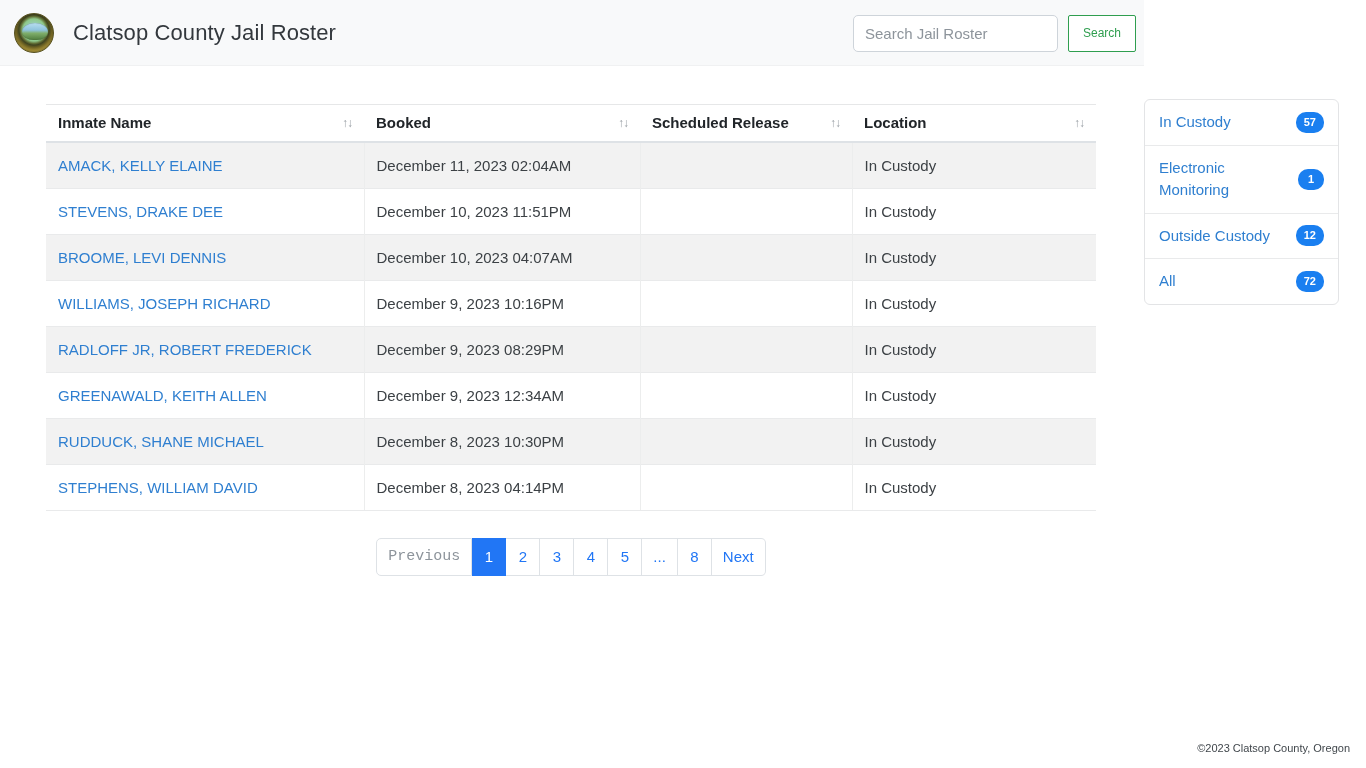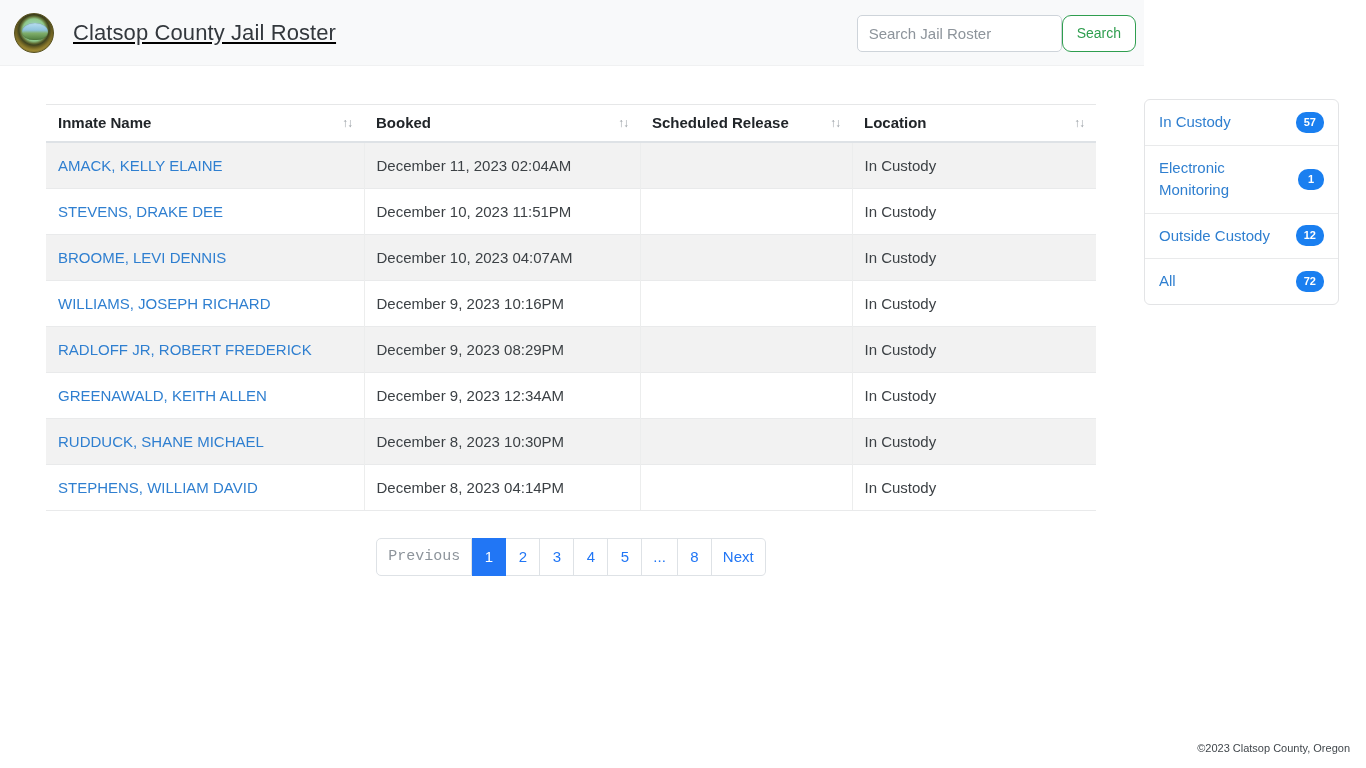--- a/index.html
+++ b/index.html
@@ -11,21 +11,21 @@
     -webkit-font-smoothing: antialiased;
   }
   .page { position: relative; width: 1366px; height: 768px; overflow: hidden; }
 
   
   .navbar {
     position: absolute; top: 0; left: 0;
     width: 1144px; height: 66px;
     background: #f8f9fa;
     border-bottom: 1px solid #f0f1f2;
-    display: flex; align-items: center; text-decoration: underline;
+    display: flex; align-items: center;
   }
   .brand { display: flex; align-items: center; padding-left: 14px; }
   .seal {
     width: 40px; height: 40px; border-radius: 50%;
     background: radial-gradient(circle at 50% 42%, #9fd4e8 0%, #8fc98a 38%, #5e6a32 47%, #3f4420 52%, #6d6223 60%, #a89238 72%, #c9b457 84%, #8a7a2c 100%);
     border: 1px solid #55501f;
     position: relative; flex: none;
     box-shadow: inset 0 0 2px rgba(0,0,0,.5);
   }
   .seal::after {
@@ -33,35 +33,35 @@
     width: 26px; height: 17px; border-radius: 50% 50% 45% 45%;
     background: linear-gradient(180deg, #b8dff0 0%, #8fc3dd 42%, #7fae6b 60%, #4f7c3d 100%);
     box-shadow: inset 0 0 1px rgba(0,0,0,.45);
   }
   .brand-title {
     font-size: 22px; color: #33383d; font-weight: 400;
     margin-left: 19px; letter-spacing: .1px; white-space: nowrap;
   }
   .search-form {
     position: absolute; right: 8px; top: 15px;
-    display: flex; align-items: center; 
+    display: flex; align-items: center; gap: 10px;
   }
   .search-input {
     width: 205px; height: 37px;
     border: 1px solid #ced4da; border-radius: 5px;
     padding: 0 11px; font-size: 15px; color: #495057;
     font-family: "Liberation Sans", sans-serif;
     background: #fff; outline: none;
   }
   .search-input::placeholder { color: #8d949b; }
   .search-btn {
     height: 37px; padding: 0 14px;
-    border: 1px solid #2f9e4f; border-radius: 9px;
+    border: 1px solid #2f9e4f; border-radius: 2px;
     background: #fff; color: #2f9e4f;
-    font-size: 14px; font-family: "Liberation Sans", sans-serif;
+    font-size: 12px; font-family: "Liberation Sans", sans-serif;
     cursor: pointer; line-height: 35px;
   }
 
   
   .content {
     position: absolute; top: 66px; left: 0; width: 1366px;
   }
   .main-row { display: flex; align-items: flex-start; }
   .table-col { width: 1098px; padding-left: 46px; padding-top: 38px; }
   .side-col  { width: 268px; padding-top: 33px; padding-left: 46px; }

